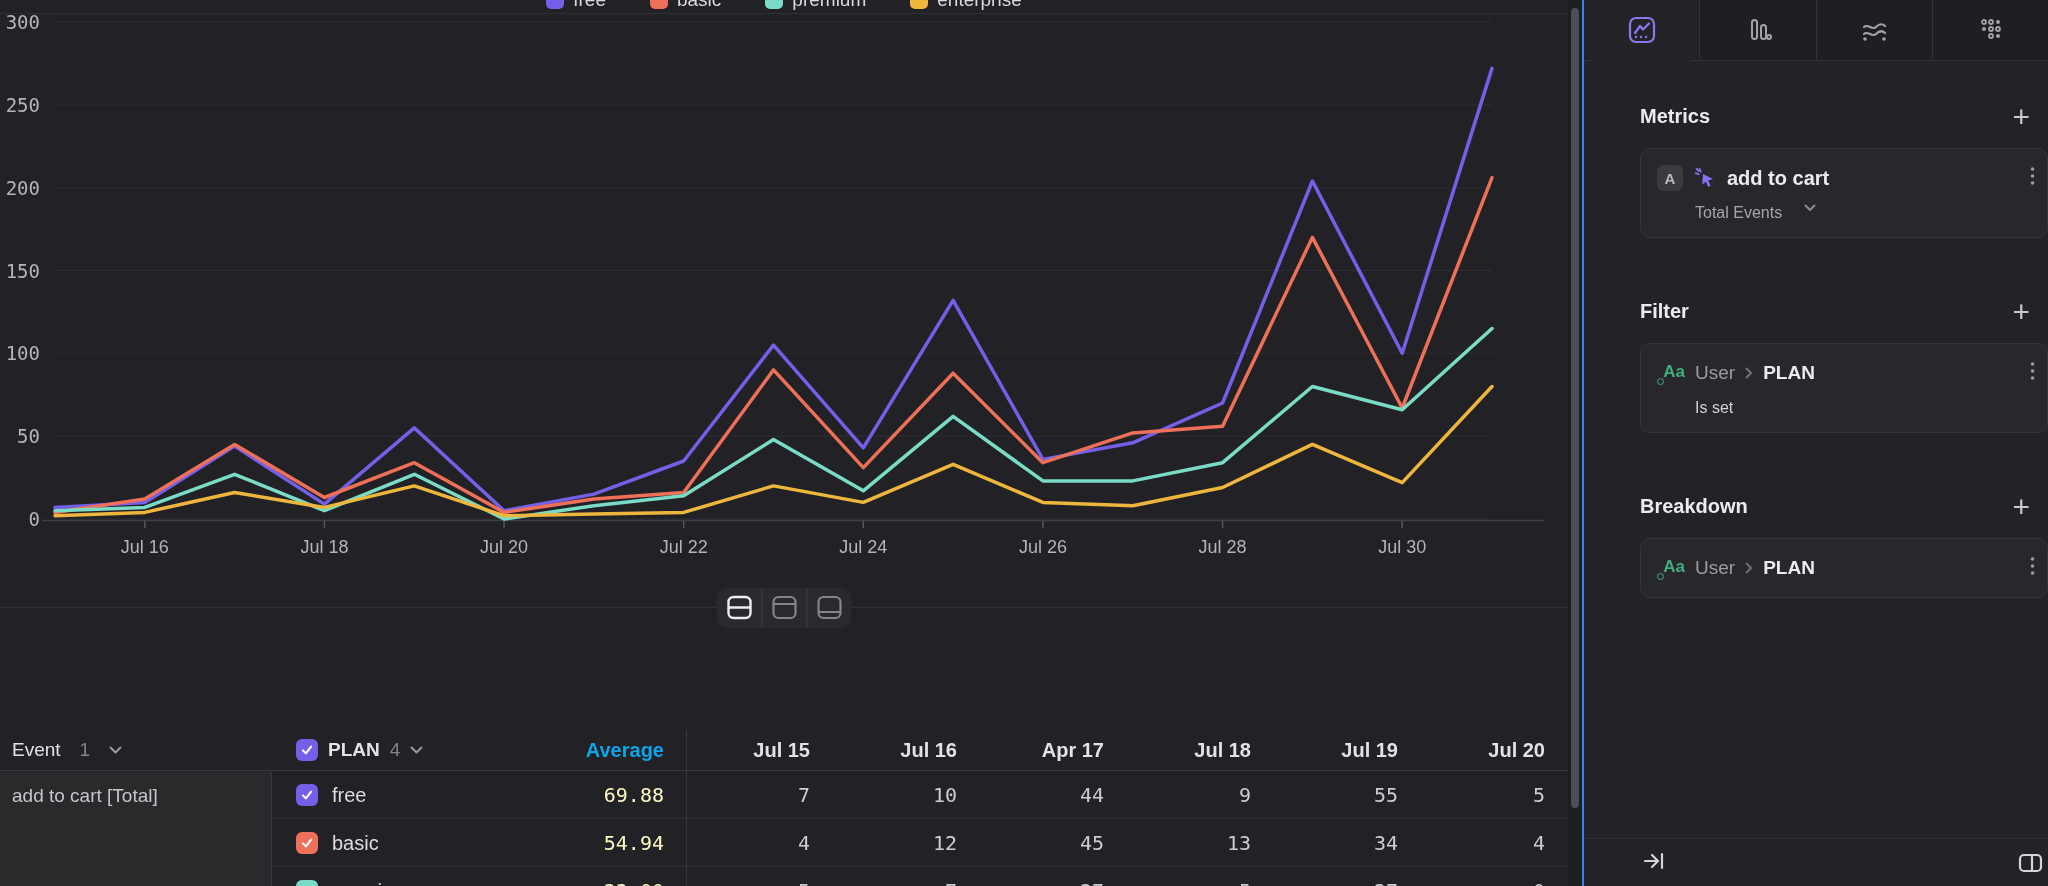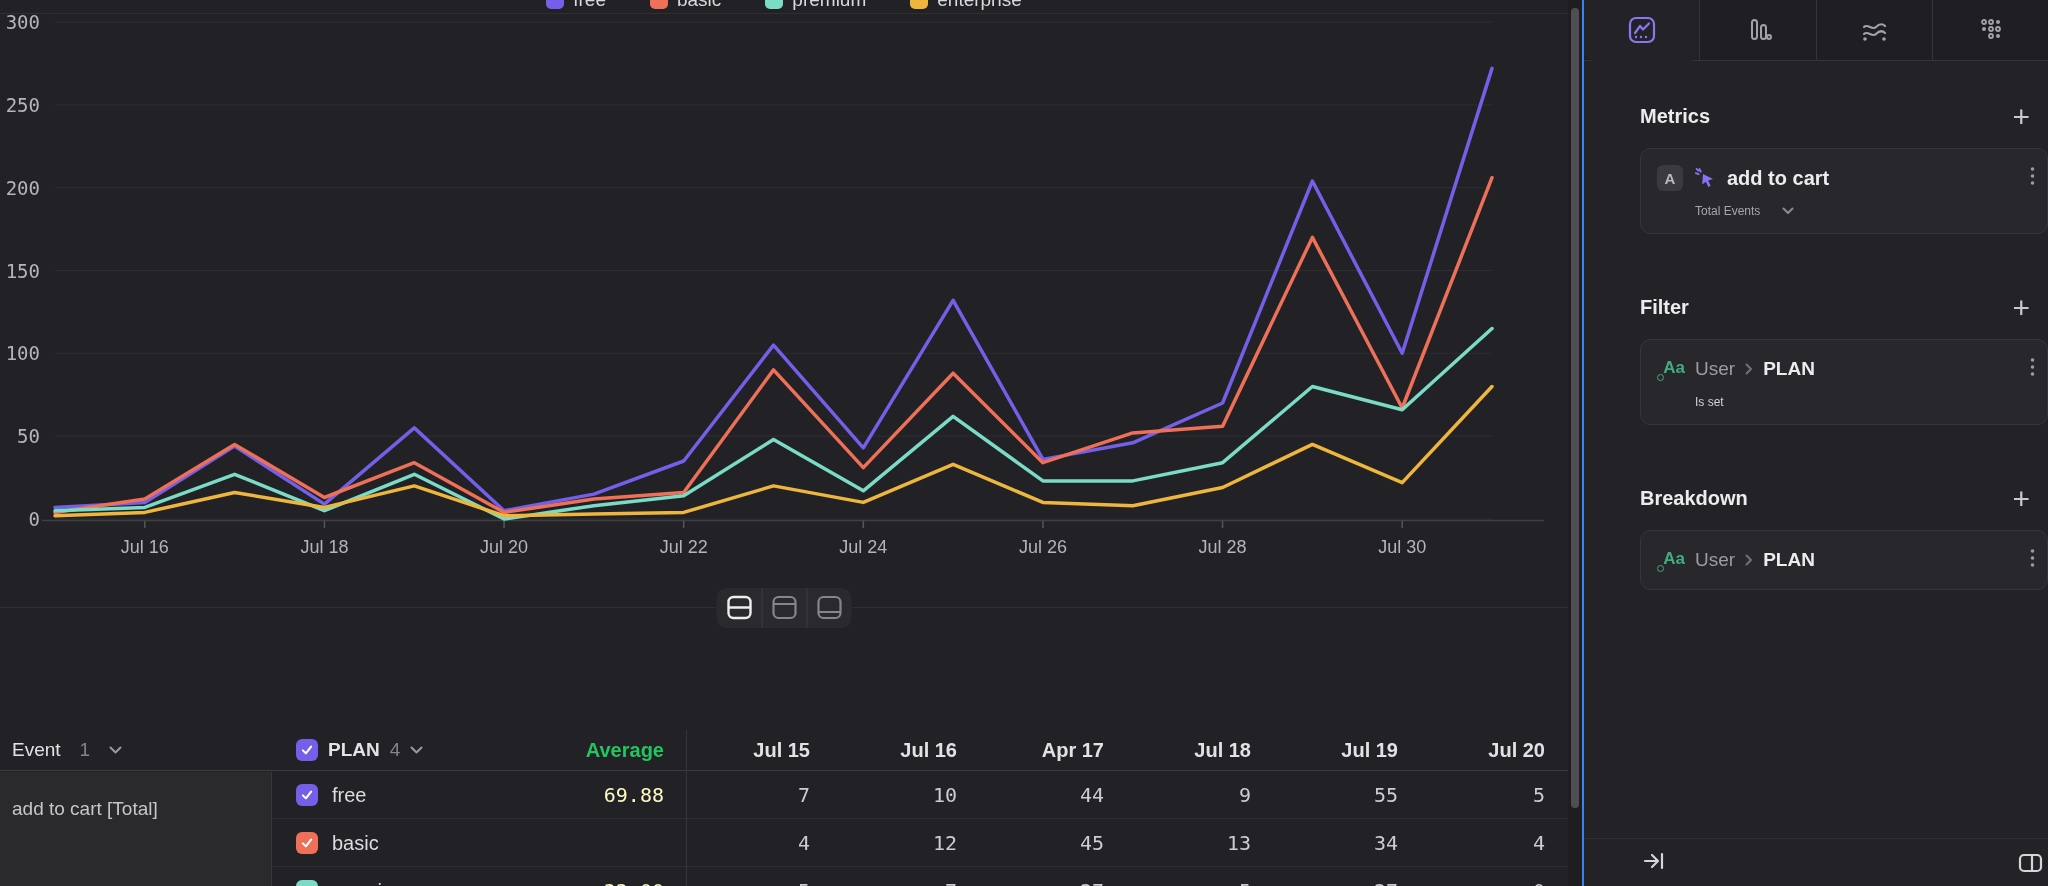--- a/index.html
+++ b/index.html
@@ -27,25 +27,25 @@
   .search-box input::placeholder{color:#85858b}
   .search-icon{position:absolute;left:14px;top:10px}
 
   
   .thead{position:absolute;top:730px;left:0;width:1568px;height:41px;border-bottom:1px solid #3a3a3f}
   .event-sel{position:absolute;left:12px;top:0;height:40px;display:flex;align-items:center;gap:19px;font-size:19px;cursor:pointer}
   .sel-label{color:#e2e2e5}
   .sel-count{color:#84848a}
   .plan-sel{position:absolute;left:296px;top:0;height:40px;display:flex;align-items:center;gap:10px;font-size:19px;cursor:pointer}
   .plan-sel .sel-label{font-weight:bold}
-  .avg-head{position:absolute;left:430px;top:0;width:234px;text-align:right;font-size:20px;font-weight:bold;color:#22c55e;line-height:40px}
+  .avg-head{position:absolute;left:430px;top:0;width:234px;text-align:right;font-size:20px;font-weight:bold;color:#0ea5e9;line-height:40px}
   .date-head{position:absolute;left:686px;top:0;width:882px;display:flex}
   .dcell{flex:1;text-align:right;padding-right:23px;font-size:20px;font-weight:bold;color:#e2e2e5;line-height:40px}
   .col-divider{position:absolute;left:686px;top:730px;bottom:0;border-left:1px solid #35353a}
-  .left-cell{position:absolute;top:772px;left:0;bottom:0;width:272px;background:#2a2a2d;border-right:1px solid #38383c;padding:26px 12px;font-size:19px;color:#c6c6ca}
+  .left-cell{position:absolute;top:772px;left:0;bottom:0;width:272px;background:#2a2a2d;border-right:1px solid #38383c;padding:13px 12px;font-size:19px;color:#c6c6ca}
   .trows{position:absolute;top:771px;left:272px;width:1296px}
   .trow{position:relative;height:48px;border-bottom:1px solid #2e2e33}
   .cb{position:absolute;left:24px;top:13px;width:22px;height:22px;border-radius:6px;display:flex;align-items:center;justify-content:center;cursor:pointer}
   .rname{position:absolute;left:60px;top:0;line-height:48px;font-size:20px;color:#dcdcdf}
   .ravg{position:absolute;left:180px;top:0;width:212px;text-align:right;line-height:48px;font-size:20px;color:#fef9c3;font-family:"DejaVu Sans Mono",monospace}
   .rvals{position:absolute;left:414px;top:0;right:0;display:flex}
   .rvals div{flex:1;text-align:right;padding-right:23px;line-height:48px;font-size:20px;color:#cdcdd1;font-family:"DejaVu Sans Mono",monospace}
 
   
   .scrollstrip{position:absolute;left:1568px;top:0;width:14px;height:886px;background:#1e1e21}
@@ -59,21 +59,21 @@
   .tab.active{background:#232327;margin-bottom:-1px;border-bottom:1px solid #232327;border-radius:0 0 10px 10px}
   .panel-body{padding:44px 14px 0 56px}
   .sec-head{display:flex;justify-content:space-between;align-items:center;margin-bottom:20px}
   .sec-title{font-size:20px;font-weight:bold;color:#ececef}
   .plus-btn{font-size:30px;font-weight:300;color:#c9c9cd;line-height:22px;cursor:pointer;padding-right:4px}
   .card{background:#28282c;border:1px solid #35353a;border-radius:10px;padding:15px 8px 15px 16px;margin-right:-14px;cursor:pointer}
   .card-row{display:flex;align-items:center;gap:10px}
   .badge{width:26px;height:26px;background:#3a3a3f;border-radius:6px;font-size:15px;font-weight:bold;color:#b9b9be;display:flex;align-items:center;justify-content:center;flex:none}
   .metric-name{font-size:20px;font-weight:bold;color:#ececef}
   .kebab{margin-left:auto;padding:2px 4px;cursor:pointer;flex:none}
-  .card-sub{margin:12px 0 0 38px;font-size:12px;color:#a5a5ab;display:flex;align-items:center;gap:22px;cursor:pointer}
+  .card-sub{margin:12px 0 0 38px;font-size:16px;color:#a5a5ab;display:flex;align-items:flex-start;gap:22px;cursor:pointer}
   .fscope{font-size:19px;color:#9b9ba1}
   .fprop{font-size:19px;font-weight:bold;color:#ececef}
   .cond{color:#d2d2d5}
   .sec-gap{margin-top:62px}
   .aa-icon{position:relative;width:28px;height:24px;flex:none;color:#3fae7c;font-size:17px;font-weight:bold;text-align:right;line-height:22px}
   .aa-icon i{position:absolute;left:0;bottom:0;width:7px;height:7px;border:1.5px solid #3fae7c;border-radius:50%}
   .panel-footer{position:absolute;bottom:0;left:0;right:0;height:48px;border-top:1px solid #2f2f34;display:flex;align-items:center;padding-left:58px}
   .footer-right{position:absolute;right:4px;top:12px;cursor:pointer}
 </style>
 </head>
@@ -212,20 +212,21 @@
           <div>5</div>
         </div>
       </div>
       <div class="trow">
         <span class="cb" style="background:#ee7058">
           <svg width="14" height="12" viewBox="0 0 18 16">
             <polyline points="3.5,8.5 7.5,12.5 14.5,3.5" fill="none" stroke="#fff" stroke-width="2.8" stroke-linecap="round" stroke-linejoin="round"></polyline>
           </svg>
         </span>
         <span class="rname">basic</span>
+        <span class="ravg">54.94</span>
         <div class="rvals">
           <div>4</div>
           <div>12</div>
           <div>45</div>
           <div>13</div>
           <div>34</div>
           <div>4</div>
         </div>
       </div>
       <div class="trow">

